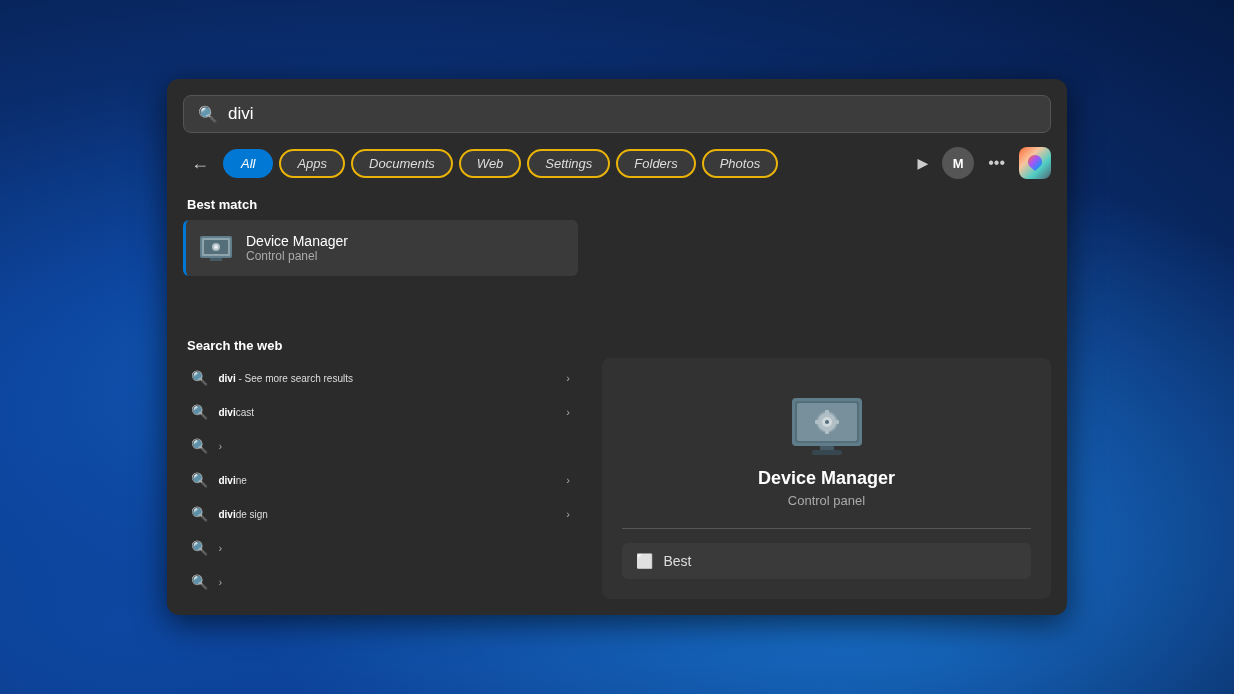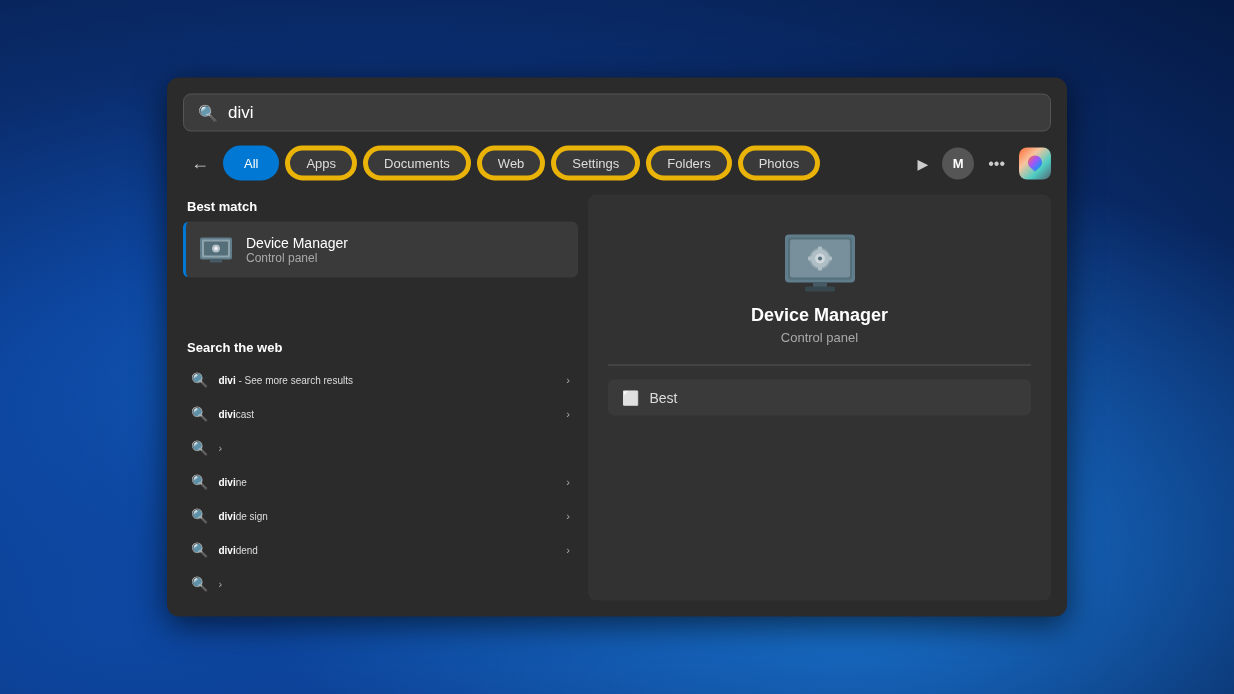--- a/index.html
+++ b/index.html
@@ -75,26 +75,27 @@
       background: none;
       border: none;
       color: #ccc;
       font-size: 18px;
       cursor: pointer;
       padding: 4px 8px;
       border-radius: 50%;
     }
     .filter-tab {
       background: #3a3a3a;
-      border: 5px solid #eab308;
+      border: 2px solid #eab308;
       border-radius: 20px;
       color: #ddd;
       font-size: 13px;
       padding: 5px 16px;
       cursor: pointer;
+      font-style: italic;
     }
     .filter-tab.active {
       background: #0078d4;
       border-color: #0078d4;
       color: #fff;
     }
 
     .filter-right {
       margin-left: auto;
       display: flex;
@@ -137,22 +138,23 @@
       border: none;
       color: #ccc;
       font-size: 16px;
       cursor: pointer;
       padding: 4px 6px;
     }
 
     
     .main-content {
       display: flex;
-      gap: 10px;
+      gap: 24px;
       height: calc(100% - 110px);
+      align-items: flex-end;
     }
 
     
     .left-panel {
       flex: 0 0 395px;
       display: flex;
       flex-direction: column;
       overflow: hidden;
     }
 
@@ -379,23 +381,20 @@
       <div class="web-item">
         <span class="web-item-icon">🔍</span>
         <span class="web-item-text">
           <span class="bold-part">divi</span><span>de sign</span>
         </span>
         <span class="web-item-arrow">›</span>
       </div>
 
       <div class="web-item">
         <span class="web-item-icon">🔍</span>
-        <span class="web-item-text">
-          <span class="bold-part">divi</span><span>dend</span>
-        </span>
         <span class="web-item-arrow">›</span>
       </div>
 
       <div class="web-item">
         <span class="web-item-icon">🔍</span>
         <span class="web-item-arrow">›</span>
       </div>
 
     </div>
 

